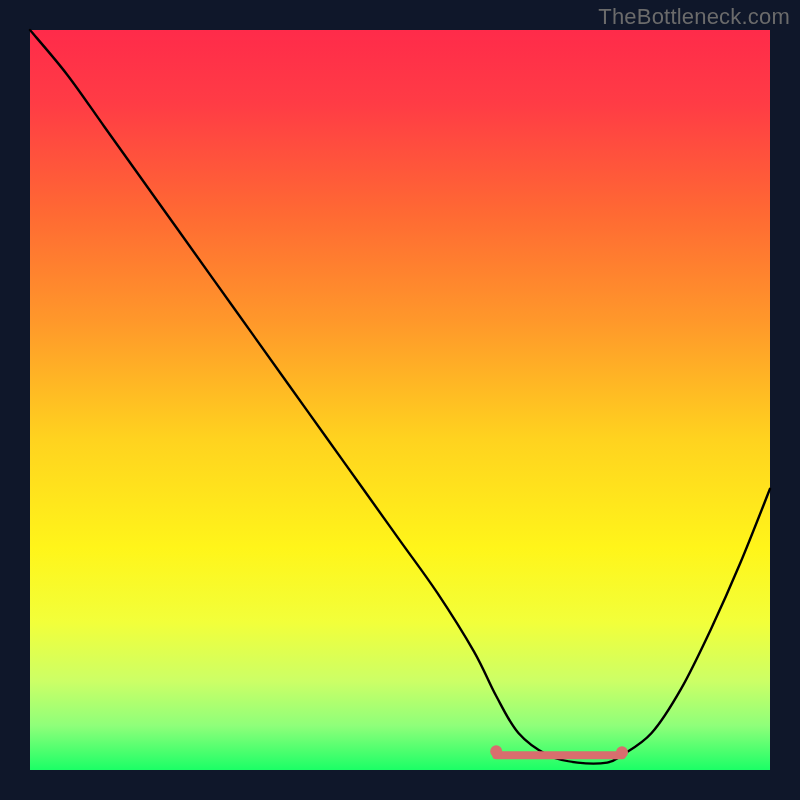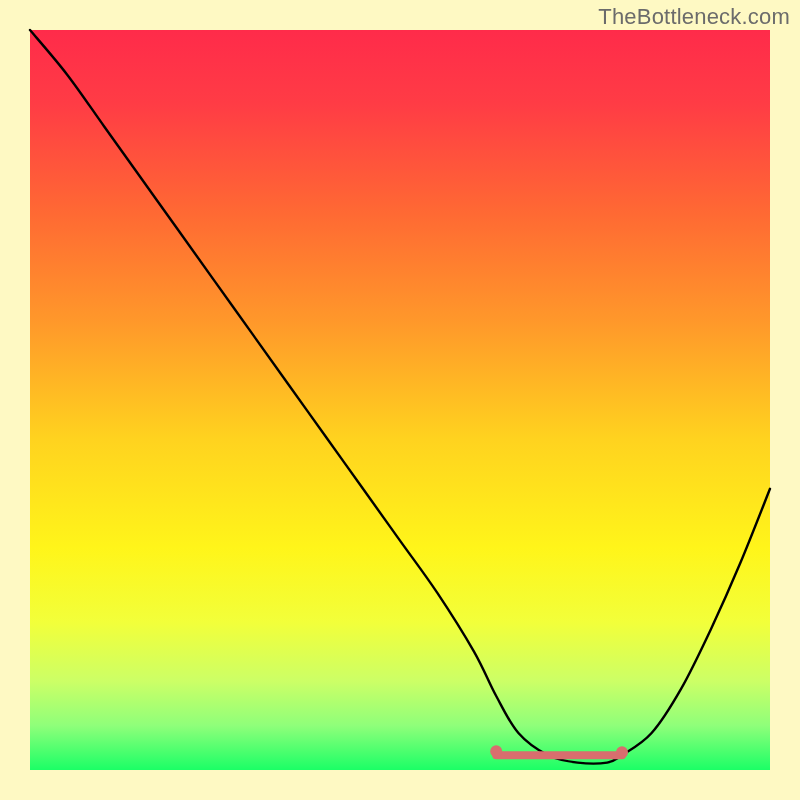--- a/index.html
+++ b/index.html
@@ -10,21 +10,21 @@
     background: #000;
     overflow: hidden;
     font-family: Arial, Helvetica, sans-serif;
   }
   .frame {
     position: absolute;
     left: 0;
     top: 0;
     width: 800px;
     height: 800px;
-    background: #fef9c3;
+    background: #0f172a;
   }
   .plot-area {
     position: absolute;
     left: 30px;
     top: 30px;
     width: 740px;
     height: 740px;
   }
   .gradient {
     position: absolute;

